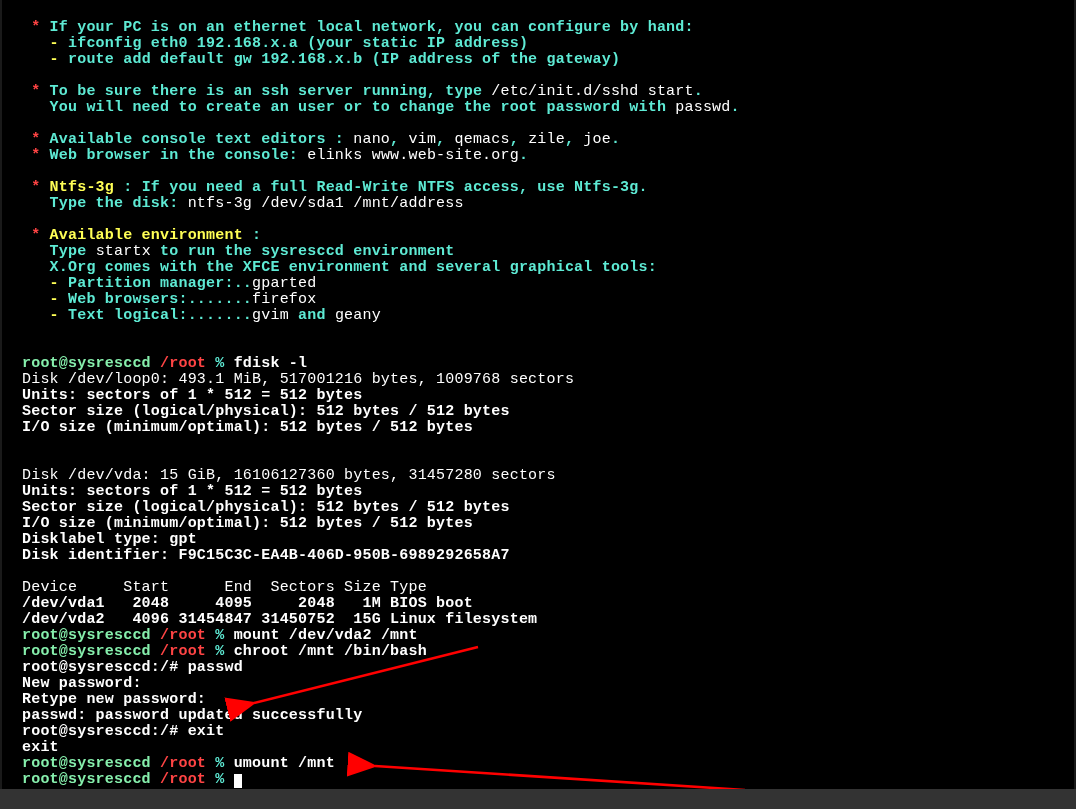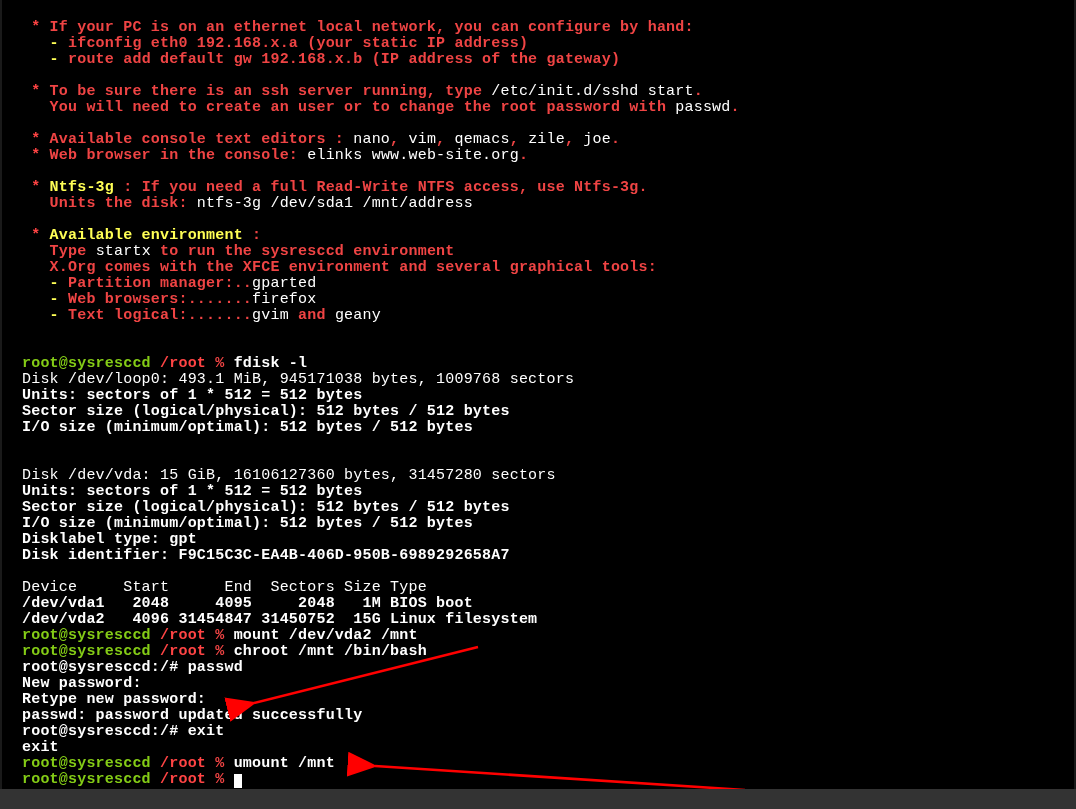--- a/index.html
+++ b/index.html
@@ -22,23 +22,23 @@
     line-height: 16px;
     font-weight: bold;
     white-space: pre;
     padding: 4px 0 0 20px;
     box-sizing: border-box;
     color: #ffffff;
     letter-spacing: 0.2px;
   }
   .red    { color: #ff4444; }
   .yellow { color: #ffff55; }
-  .cyan   { color: #ef4444; }
+  .cyan   { color: #5eead4; }
   .white  { color: #ffffff; }
-  .green  { color: #84cc16; }
+  .green  { color: #86efac; }
   .bwhite { color: #ffffff; font-weight: normal; }
   .cursor {
     display:inline-block;
     width:8px; height:14px;
     background:#ffffff;
     vertical-align:bottom;
   }
   .bottombar {
     position:absolute;
     left:0; bottom:0;
@@ -60,32 +60,32 @@
 <span class="yellow">   - </span><span class="cyan">ifconfig eth0 192.168.x.a (your static IP address)</span>
 <span class="yellow">   - </span><span class="cyan">route add default gw 192.168.x.b (IP address of the gateway)</span>
 
 <span class="red"> * </span><span class="cyan">To be sure there is an ssh server running, type </span><span class="bwhite">/etc/init.d/sshd start</span><span class="cyan">.</span>
 <span class="cyan">   You will need to create an user or to change the root password with </span><span class="bwhite">passwd</span><span class="cyan">.</span>
 
 <span class="red"> * </span><span class="cyan">Available console text editors : </span><span class="bwhite">nano</span><span class="cyan">, </span><span class="bwhite">vim</span><span class="cyan">, </span><span class="bwhite">qemacs</span><span class="cyan">, </span><span class="bwhite">zile</span><span class="cyan">, </span><span class="bwhite">joe</span><span class="cyan">.</span>
 <span class="red"> * </span><span class="cyan">Web browser in the console: </span><span class="bwhite">elinks www.web-site.org</span><span class="cyan">.</span>
 
 <span class="red"> * </span><span class="yellow">Ntfs-3g</span><span class="cyan"> : If you need a full Read-Write NTFS access, use Ntfs-3g.</span>
-<span class="cyan">   Units the disk: </span><span class="bwhite">ntfs-3g /dev/sda1 /mnt/address</span>
+<span class="cyan">   Type the disk: </span><span class="bwhite">ntfs-3g /dev/sda1 /mnt/address</span>
 
 <span class="red"> * </span><span class="yellow">Available environment</span><span class="cyan"> :</span>
 <span class="cyan">   Type </span><span class="bwhite">startx</span><span class="cyan"> to run the sysresccd environment</span>
 <span class="cyan">   X.Org comes with the XFCE environment and several graphical tools:</span>
 <span class="yellow">   - </span><span class="cyan">Partition manager:..</span><span class="bwhite">gparted</span>
 <span class="yellow">   - </span><span class="cyan">Web browsers:.......</span><span class="bwhite">firefox</span>
 <span class="yellow">   - </span><span class="cyan">Text logical:.......</span><span class="bwhite">gvim</span><span class="cyan"> and </span><span class="bwhite">geany</span>
 
 
 <span class="green">root@sysresccd</span><span class="red"> /root</span><span class="cyan"> % </span><span class="white">fdisk -l</span>
-<span class="bwhite">Disk /dev/loop0: 493.1 MiB, 945171038 bytes, 1009768 sectors</span>
+<span class="bwhite">Disk /dev/loop0: 493.1 MiB, 517001216 bytes, 1009768 sectors</span>
 <span class="white">Units: sectors of 1 * 512 = 512 bytes</span>
 <span class="white">Sector size (logical/physical): 512 bytes / 512 bytes</span>
 <span class="white">I/O size (minimum/optimal): 512 bytes / 512 bytes</span>
 
 
 <span class="bwhite">Disk /dev/vda: 15 GiB, 16106127360 bytes, 31457280 sectors</span>
 <span class="white">Units: sectors of 1 * 512 = 512 bytes</span>
 <span class="white">Sector size (logical/physical): 512 bytes / 512 bytes</span>
 <span class="white">I/O size (minimum/optimal): 512 bytes / 512 bytes</span>
 <span class="white">Disklabel type: gpt</span>

